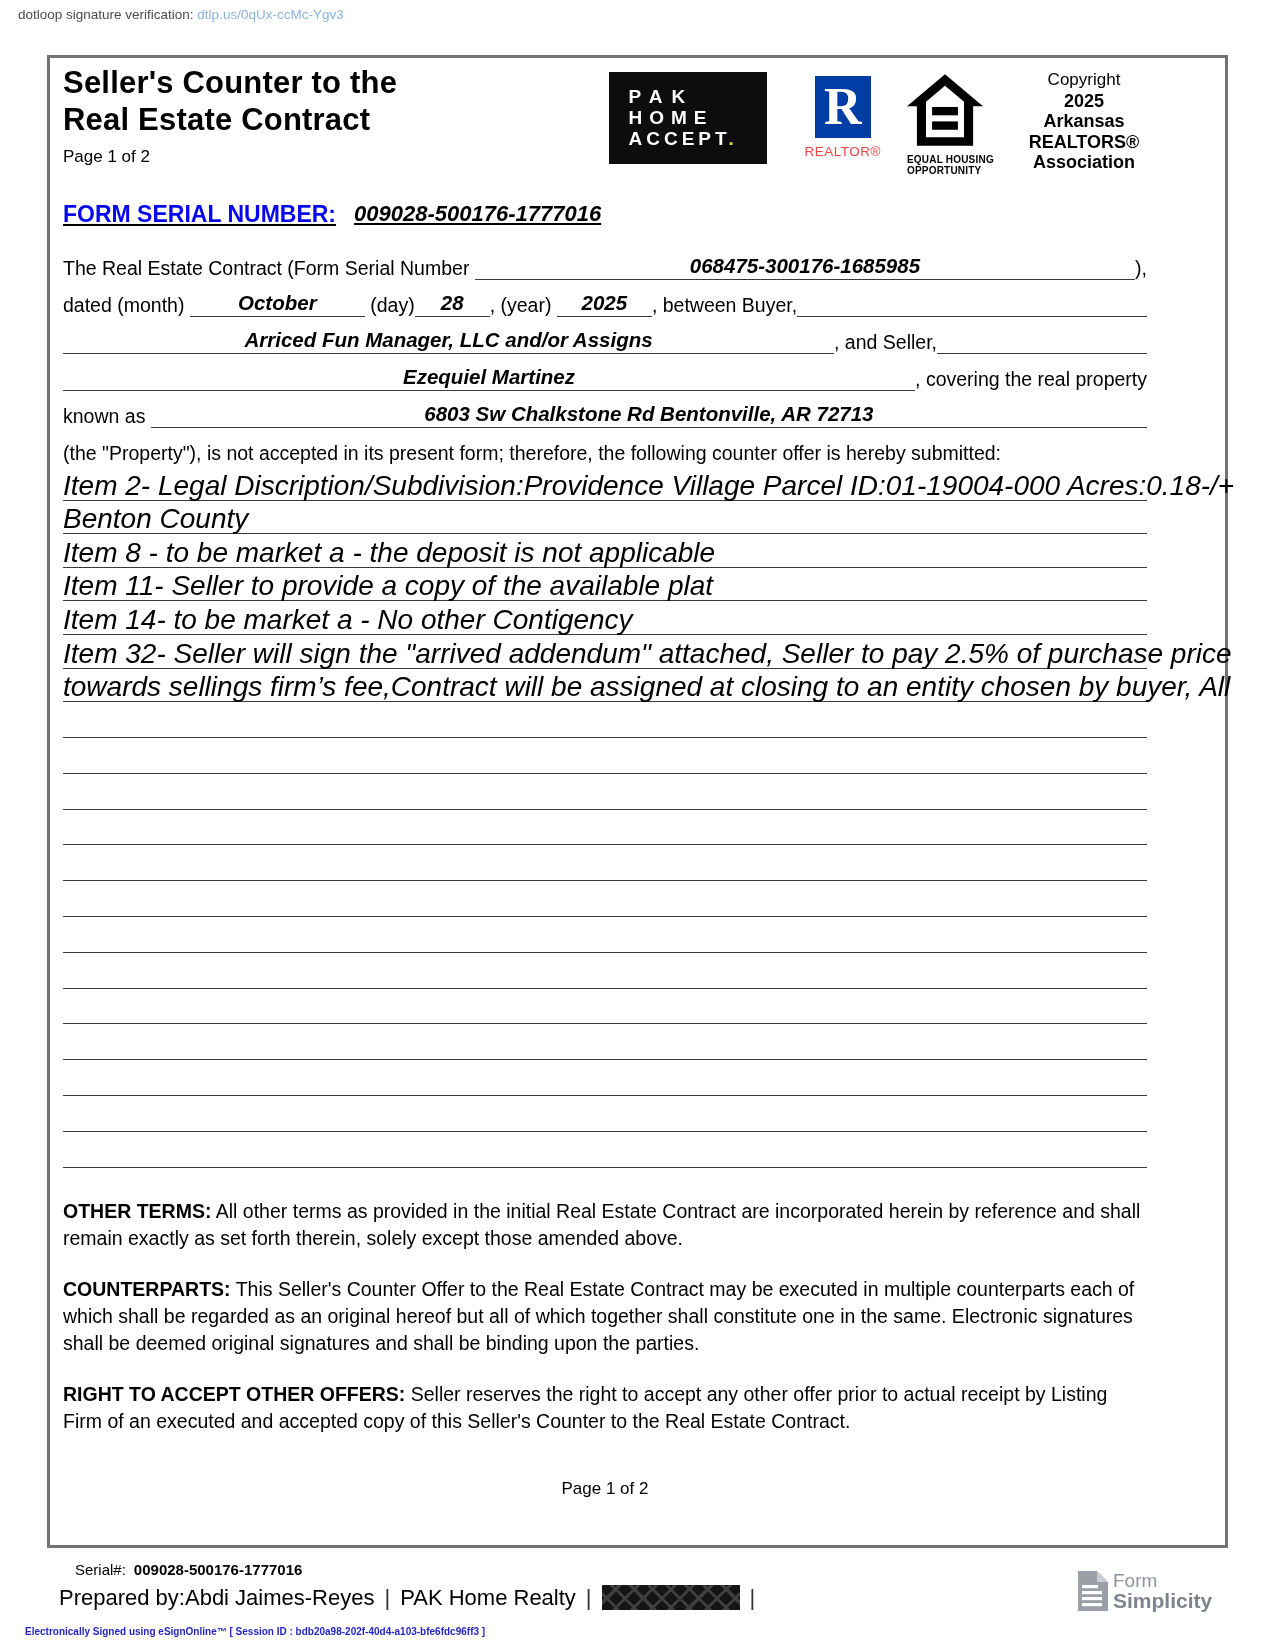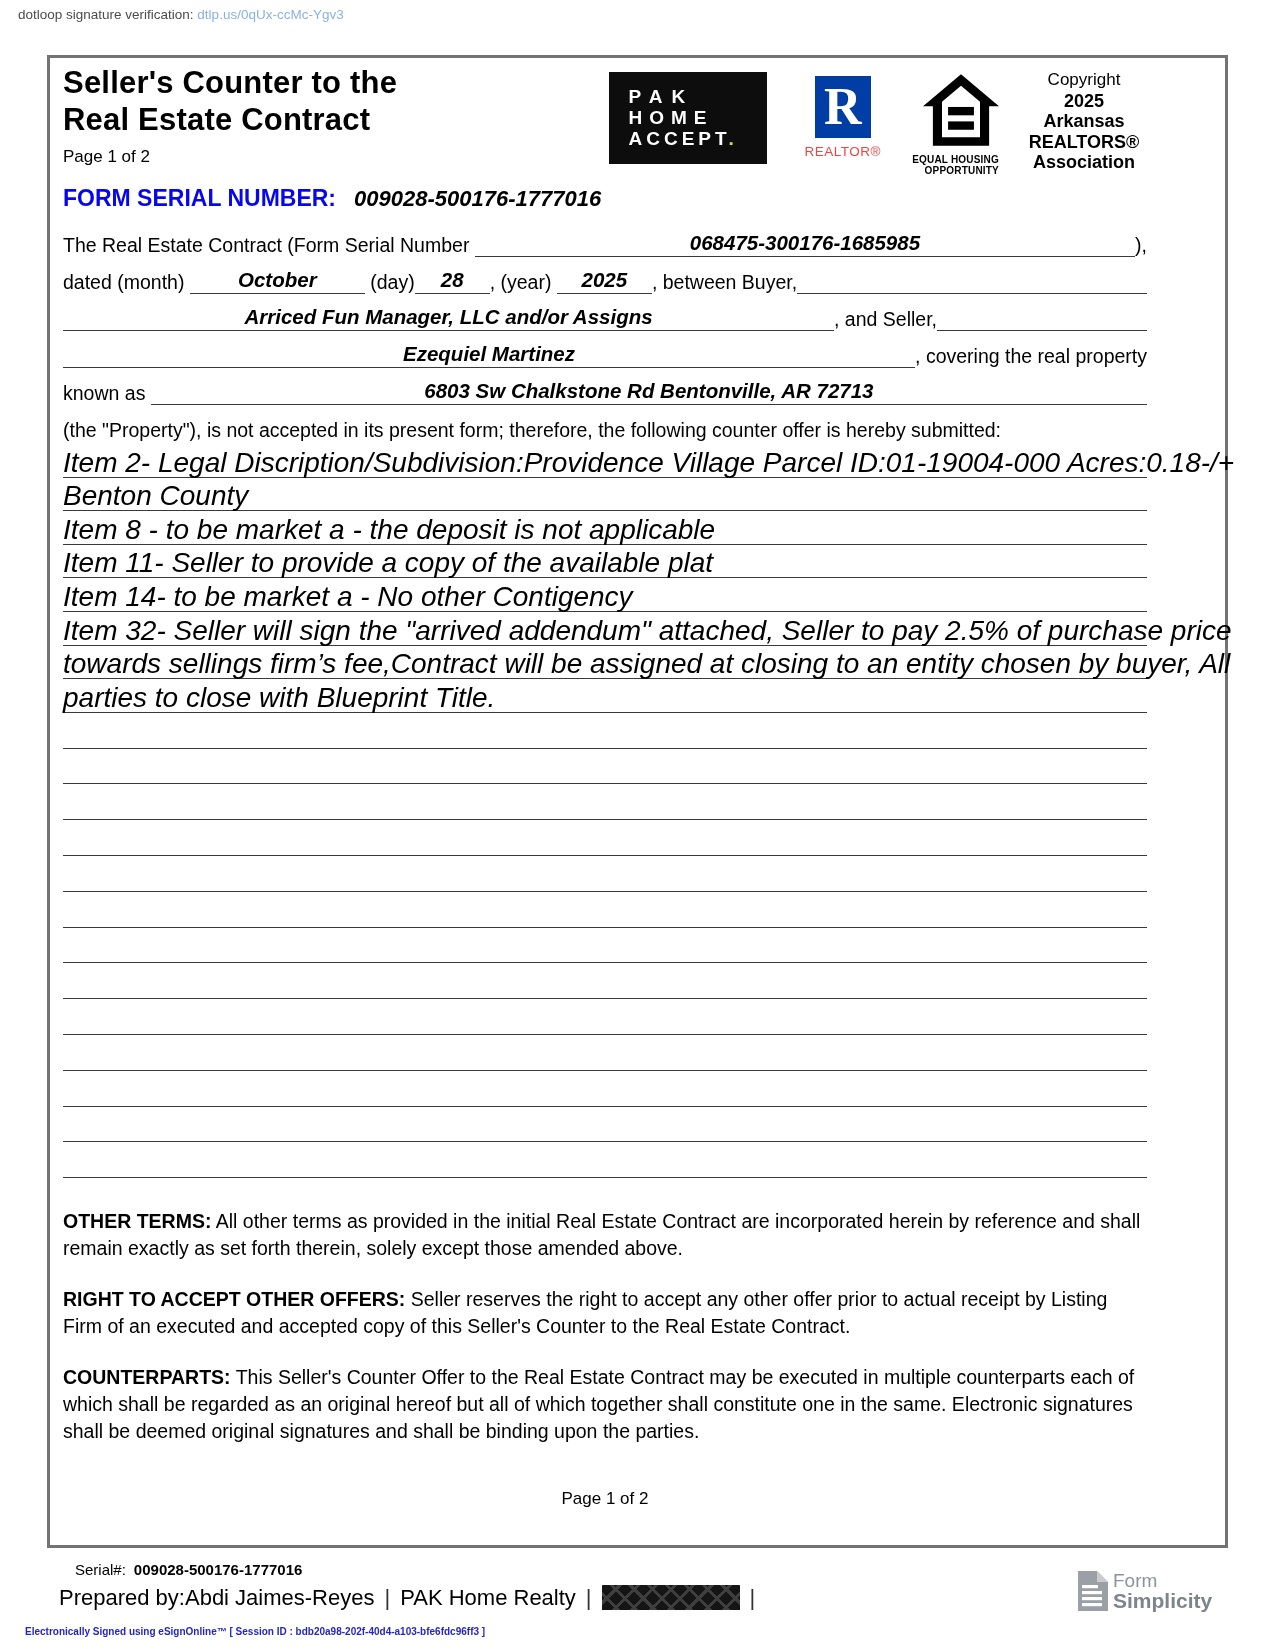--- a/index.html
+++ b/index.html
@@ -34,28 +34,28 @@
   .pak-dot { color:#d6e23c; }
 
   .realtor-block { margin:12px 0 0 38px; text-align:center; }
   .realtor-box {
     width:56px; height:62px; background:#003DA5; margin:0 auto;
     display:flex; align-items:center; justify-content:center;
   }
   .realtor-box span { font-family:"Liberation Serif", serif; font-weight:bold; color:#fff; font-size:52px; line-height:52px; }
   .realtor-label { color:#ef4444; font-size:13.5px; margin-top:6px; letter-spacing:0.5px; }
 
-  .eh-block { margin:10px 0 0 26px; text-align:right; width:92px; }
+  .eh-block { margin:10px 0 0 26px; text-align:left; width:92px; }
   .eh-label { font-size:10px; font-weight:bold; line-height:11px; margin-top:4px; letter-spacing:0.2px; }
 
   .copyright-block { margin:6px 0 13px 22px; width:126px; text-align:center; font-size:17px; line-height:20.5px; }
   .copyright-block .b { font-weight:bold; font-size:18px; }
 
   
-  .form-serial-row { margin-top:0; display:flex; align-items:flex-end; height:34px; }
+  .form-serial-row { margin-top:23px; display:flex; align-items:flex-start; height:34px;text-decoration:underline; }
   .form-serial-label { color:#0707ee; font-weight:bold; font-size:23px; }
   .form-serial-value { font-weight:bold; font-style:italic; font-size:22px; margin-left:18px; }
 
   
   .contract { margin-top:8px; font-size:19.5px; }
   .frow { display:flex; align-items:flex-end; height:37px; line-height:24px; }
   .lbl { white-space:pre; }
   .fill {
     border-bottom:1.5px solid #3a3a3a; text-align:center;
     font-weight:bold; font-style:italic; font-size:20.5px; min-height:26px;
@@ -190,21 +190,20 @@
   <div class="property-clause">(the "Property"), is not accepted in its present form; therefore, the following counter offer is hereby submitted:</div>
 
   <div class="items">
       <div class="item-line">Item 2- Legal Discription/Subdivision:Providence Village Parcel ID:01-19004-000 Acres:0.18-/+</div>
       <div class="item-line">Benton County</div>
       <div class="item-line">Item 8 - to be market a - the deposit is not applicable</div>
       <div class="item-line">Item 11- Seller to provide a copy of the available plat</div>
       <div class="item-line">Item 14- to be market a - No other Contigency</div>
       <div class="item-line">Item 32- Seller will sign the "arrived addendum" attached, Seller to pay 2.5% of purchase price</div>
       <div class="item-line">towards sellings firm’s fee,Contract will be assigned at closing to an entity chosen by buyer, All</div>
-      <div class="item-line">parties to close with Blueprint Title.</div>
     </div>
 
   <div>
       <div class="blank-line"></div>
       <div class="blank-line"></div>
       <div class="blank-line"></div>
       <div class="blank-line"></div>
       <div class="blank-line"></div>
       <div class="blank-line"></div>
       <div class="blank-line"></div>
@@ -213,24 +212,24 @@
       <div class="blank-line"></div>
       <div class="blank-line"></div>
       <div class="blank-line"></div>
       <div class="blank-line"></div>
     </div>
 
   <div class="clause mt30">
     <span class="clabel">OTHER TERMS:</span><span> All other terms as provided in the initial Real Estate Contract are incorporated herein by reference and shall remain exactly as set forth therein, solely except those amended above.</span>
   </div>
   <div class="clause mt24">
+    <span class="clabel">COUNTERPARTS:</span><span> This Seller's Counter Offer to the Real Estate Contract may be executed in multiple counterparts each of which shall be regarded as an original hereof but all of which together shall constitute one in the same. Electronic signatures shall be deemed original signatures and shall be binding upon the parties.</span>
+  </div>
+  <div class="clause mt24">
     <span class="clabel">RIGHT TO ACCEPT OTHER OFFERS:</span><span> Seller reserves the right to accept any other offer prior to actual receipt by Listing Firm of an executed and accepted copy of this Seller's Counter to the Real Estate Contract.</span>
-  </div>
-  <div class="clause mt24">
-    <span class="clabel">COUNTERPARTS:</span><span> This Seller's Counter Offer to the Real Estate Contract may be executed in multiple counterparts each of which shall be regarded as an original hereof but all of which together shall constitute one in the same. Electronic signatures shall be deemed original signatures and shall be binding upon the parties.</span>
   </div>
 
   <div class="page-footer">Page 1 of 2</div>
 </div>
 
 <div class="serial-row">
   <span>Serial#:</span><span class="sv">009028-500176-1777016</span>
 </div>
 
 <div class="prepared-row">

